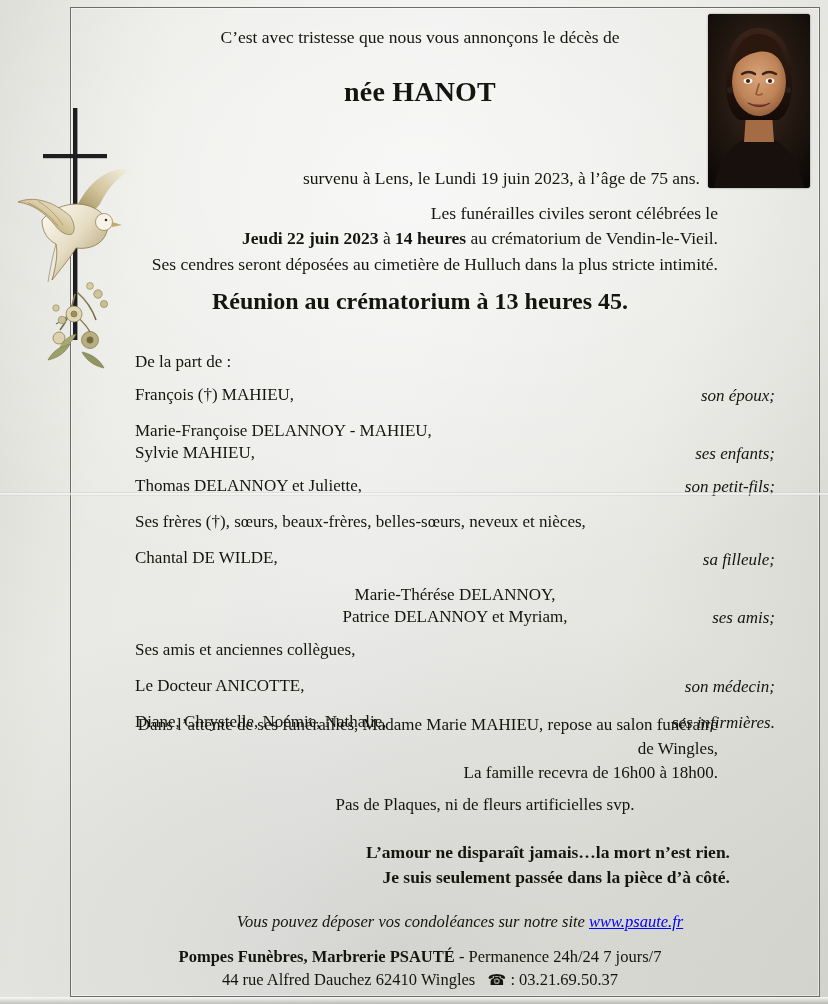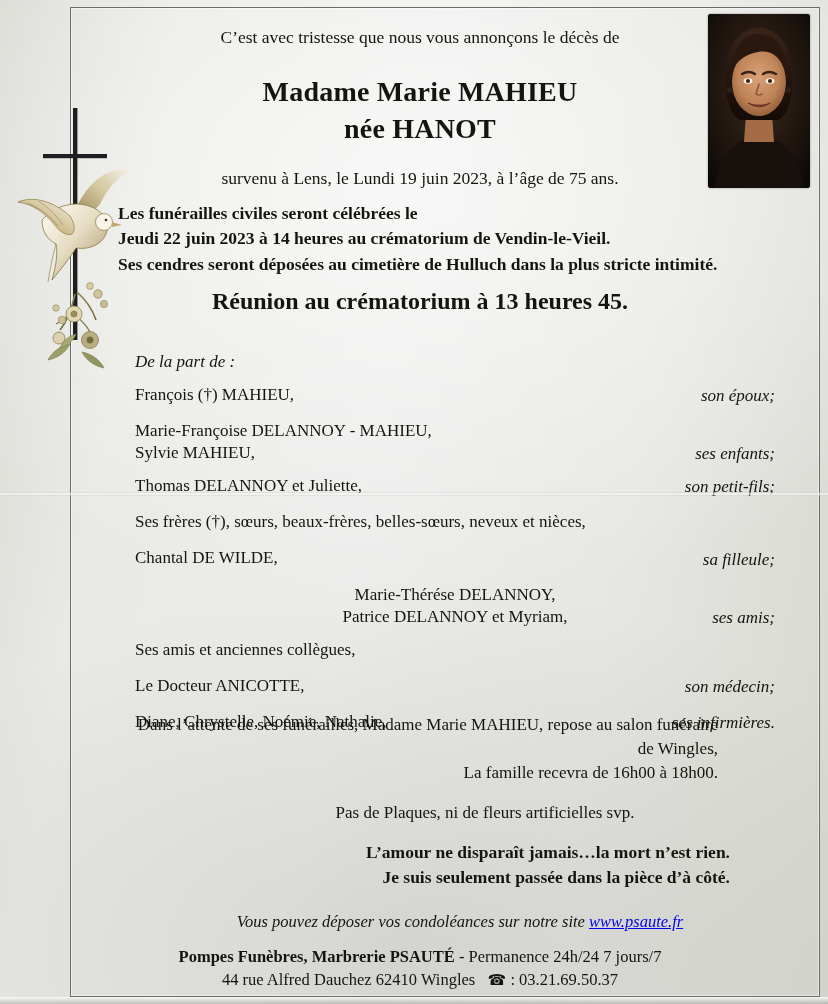--- a/index.html
+++ b/index.html
@@ -108,44 +108,42 @@
     left: 150px; top: 74px; width: 540px;
     text-align: center;
     font-weight: bold;
     font-size: 28px;
     line-height: 1.32;
     letter-spacing: 0.2px;
   }
   #death-info {
     position: absolute;
     left: 140px; top: 168px; width: 560px;
-    text-align: center;
+    text-align: right;
     font-size: 17.5px;
   }
   #ceremony {
     position: absolute;
     left: 118px; top: 201px; width: 600px;
-    text-align: left;
+    text-align: right;
     font-size: 17.5px;
     line-height: 1.45;
-    font-weight: bold;
   }
   #reunion {
     position: absolute;
     left: 140px; top: 288px; width: 560px;
     text-align: center;
     font-weight: bold;
     font-size: 24px;
   }
 
   #from-label {
     position: absolute;
     left: 135px; top: 352px;
     font-size: 17px;
-    font-style: italic;
   }
 
   
   #family {
     position: absolute;
     left: 135px;
     top: 384px;
     width: 640px;
     font-size: 17px;
   }
@@ -170,21 +168,20 @@
     left: 118px; top: 713px; width: 600px;
     text-align: right;
     font-size: 17px;
     line-height: 1.42;
   }
   #no-flowers {
     position: absolute;
     left: 250px; top: 795px; width: 470px;
     text-align: center;
     font-size: 17px;
-    margin-top: 8px;
   }
   #quote {
     position: absolute;
     left: 230px; top: 840px; width: 500px;
     text-align: right;
     font-weight: bold;
     font-size: 17.5px;
     line-height: 1.40;
   }
   #condolences {
@@ -326,21 +323,20 @@
 
         <path d="M58 236 C48 238 40 244 36 252 C46 250 54 244 58 236 Z" fill="#9aa06a" stroke="#7d7445" stroke-width="0.6"></path>
         <path d="M70 244 C80 246 88 252 92 260 C82 258 74 252 70 244 Z" fill="#8f9662" stroke="#7d7445" stroke-width="0.6"></path>
         <path d="M64 226 C56 228 50 234 48 240 C56 238 62 232 64 226 Z" fill="#a5aa74" stroke="#7d7445" stroke-width="0.5"></path>
       </svg>
     </div>
 
     <div id="intro">C’est avec tristesse que nous vous annonçons le décès de</div>
 
     <div id="deceased">
-      <div class="line">Madame Marie MAHIEU</div>
       <div class="line">née HANOT</div>
     </div>
 
     <div id="death-info">survenu à Lens, le Lundi 19 juin 2023, à l’âge de 75 ans.</div>
 
     <div id="ceremony">
       <div class="line">Les funérailles civiles seront célébrées le</div>
       <div class="line"><b>Jeudi 22 juin 2023</b><span> à </span><b>14 heures</b><span> au crématorium de Vendin-le-Vieil.</span></div>
       <div class="line">Ses cendres seront déposées au cimetière de Hulluch dans la plus stricte intimité.</div>
     </div>

